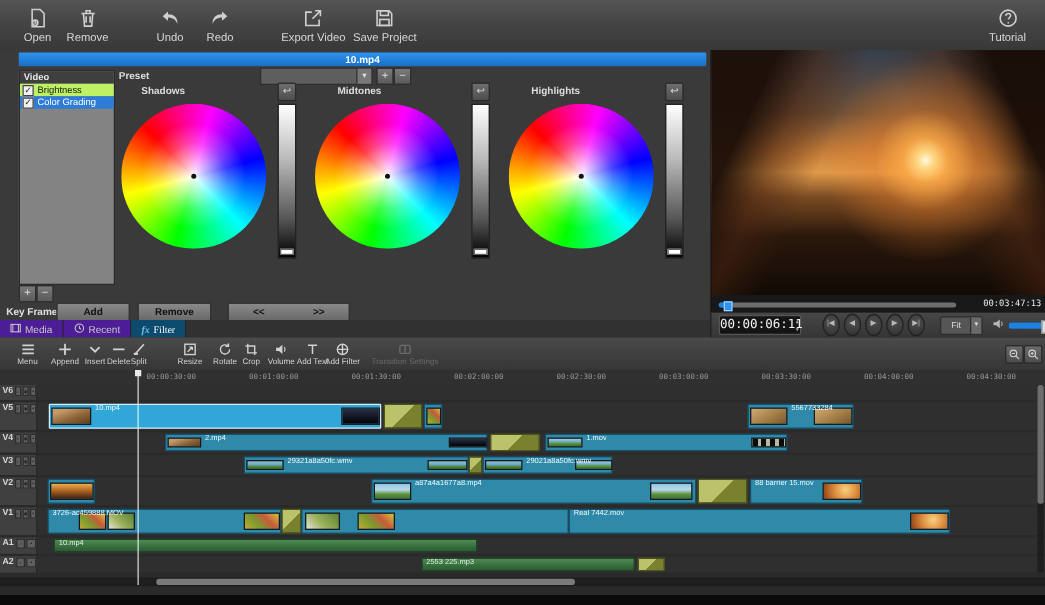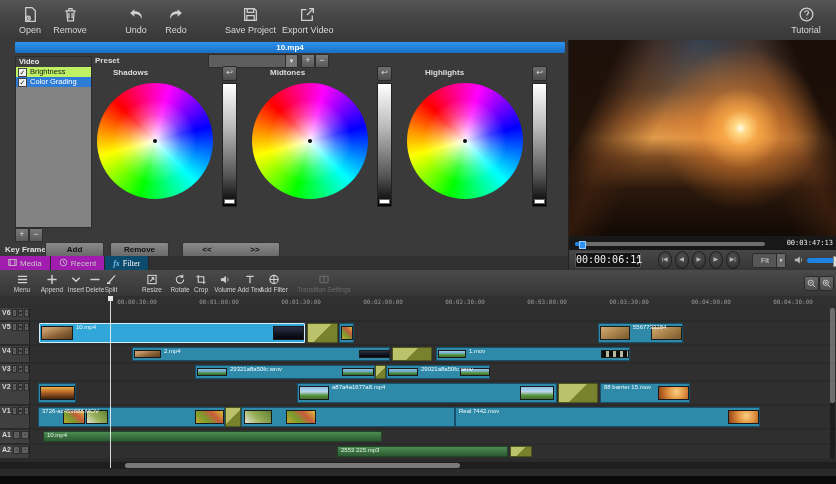--- a/index.html
+++ b/index.html
@@ -45,21 +45,21 @@
   .resetbtn{width:13px;height:13px;top:26px;background:linear-gradient(180deg,#6e6e6e,#4e4e4e);border:1px solid #2a2a2a;
             color:#ddd;font-size:8px;line-height:12px;text-align:center;border-radius:2px;}
   #fxPlus{left:15px;top:188px;}
   #fxMinus{left:29px;top:188px;}
   #kfLabel{left:5px;top:205px;color:#e0e0e0;font-size:8px;font-weight:bold;}
   .kfbtn{top:202px;height:13px;background:linear-gradient(180deg,#8a8a8a,#6a6a6a);border:1px solid #333;border-radius:2px;
          color:#111;font-size:8px;font-weight:bold;text-align:center;line-height:13px;}
   
   #tabs{left:0;top:256px;width:568px;height:14px;background:#313131;display:flex;}
   .tab{height:14px;display:flex;align-items:center;gap:3px;padding:0 8px;font-size:8px;color:#c8c8c8;
-       background:#a21caf;border-right:1px solid #262626;}
+       background:#4c1d95;border-right:1px solid #262626;}
   .tab.active{background:#0c4a6e;color:#fff;font-family:Liberation Serif, serif;}
   .fxglyph{font-style:italic;font-weight:bold;color:#6fc0e8;font-size:8px;}
   
   #preview{left:568px;top:40px;width:268px;height:230px;background:#000;border-left:1px solid #222;}
   #videoimg{left:0;top:0;width:268px;height:196px;
     background:
       radial-gradient(circle at 64% 45%, #fffbe8 0%, #ffd986 3%, rgba(255,170,70,.8) 9%, rgba(235,130,45,.4) 20%, rgba(0,0,0,0) 40%),
       linear-gradient(115deg, rgba(28,15,8,.96) 15%, rgba(70,35,16,.55) 25%, rgba(0,0,0,0) 36%),
       linear-gradient(245deg, rgba(24,12,6,.96) 13%, rgba(80,40,18,.5) 24%, rgba(0,0,0,0) 37%),
       linear-gradient(180deg,#35404f 0%,#6e5038 26%,#c97f3a 42%,#e09a4a 50%,#7a4a22 60%,#2a180c 76%,#120a05 100%);}
@@ -175,35 +175,35 @@
         <svg width="18" height="17" viewBox="0 0 16 16" fill="#cfcfcf">
           <path d="M9.5 3l4 3.5L9.5 10V7.5c-3.5 0-6 1.5-7 5-.5-5 2.5-7.5 7-7.5z"></path>
         </svg>
       </span>
     <span>Redo</span>
   </div>
   <div class="gap-m"></div>
   <div class="tb-btn">
     <span>
         <svg width="17" height="17" viewBox="0 0 16 16" fill="none" stroke="#cfcfcf" stroke-width="1.2">
+          <path d="M7 3.5H2.5v10h10V9"></path>
+          <path d="M7.5 8.5L13.5 2.5M9.5 2.5h4v4"></path>
+        </svg>
+      </span>
+    <span>Export Video</span>
+  </div>
+  <div class="tb-btn">
+    <span>
+        <svg width="17" height="17" viewBox="0 0 16 16" fill="none" stroke="#cfcfcf" stroke-width="1.2">
           <path d="M2.5 2.5h9l2 2v9h-11z"></path>
           <rect x="5" y="2.5" width="6" height="3.5"></rect>
           <rect x="4.5" y="9" width="7" height="4.5"></rect>
         </svg>
       </span>
     <span>Save Project</span>
-  </div>
-  <div class="tb-btn">
-    <span>
-        <svg width="17" height="17" viewBox="0 0 16 16" fill="none" stroke="#cfcfcf" stroke-width="1.2">
-          <path d="M7 3.5H2.5v10h10V9"></path>
-          <path d="M7.5 8.5L13.5 2.5M9.5 2.5h4v4"></path>
-        </svg>
-      </span>
-    <span>Export Video</span>
   </div>
   <div class="tb-spacer"></div>
   <div class="tb-btn">
     <span>
         <svg width="17" height="17" viewBox="0 0 16 16" fill="none" stroke="#cfcfcf" stroke-width="1.2">
           <circle cx="8" cy="8" r="6"></circle>
           <path d="M6.2 6.3c.2-1.2 1-1.8 1.9-1.8 1 0 1.8.7 1.8 1.6 0 1.3-1.7 1.5-1.7 2.9M8.1 11v1" stroke-width="1.1"></path>
         </svg>
       </span>
     <span>Tutorial</span>

